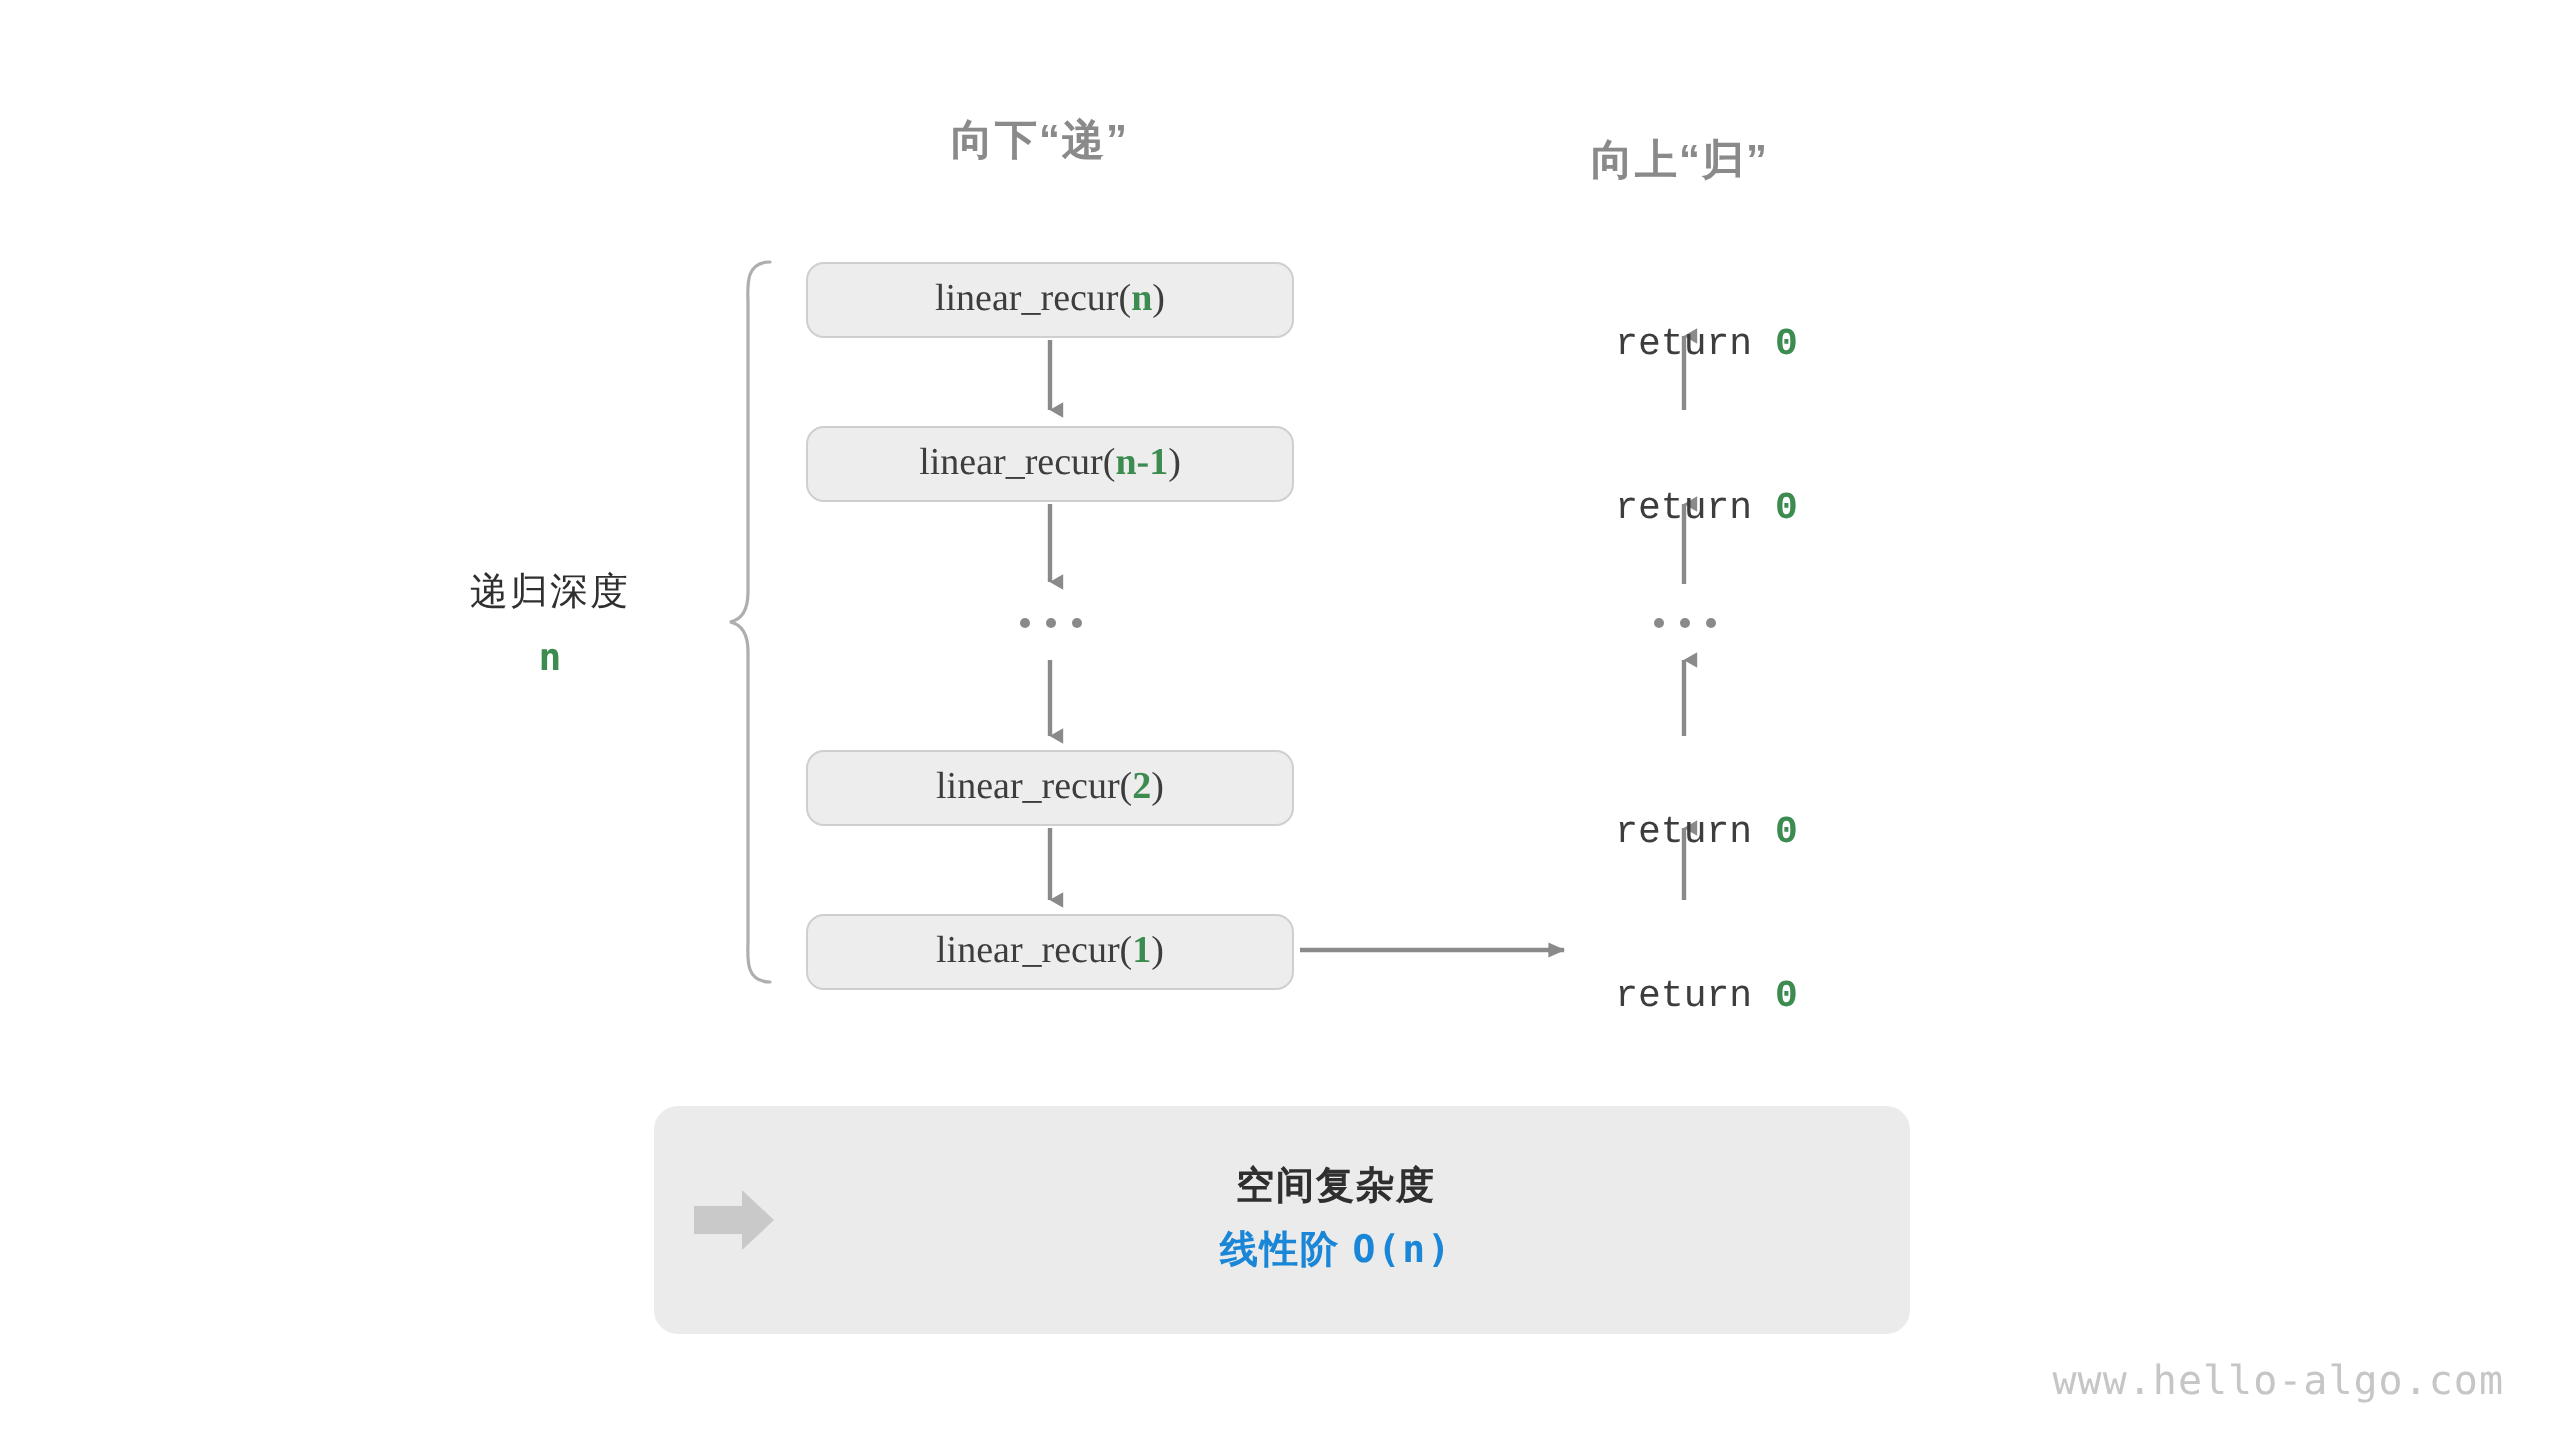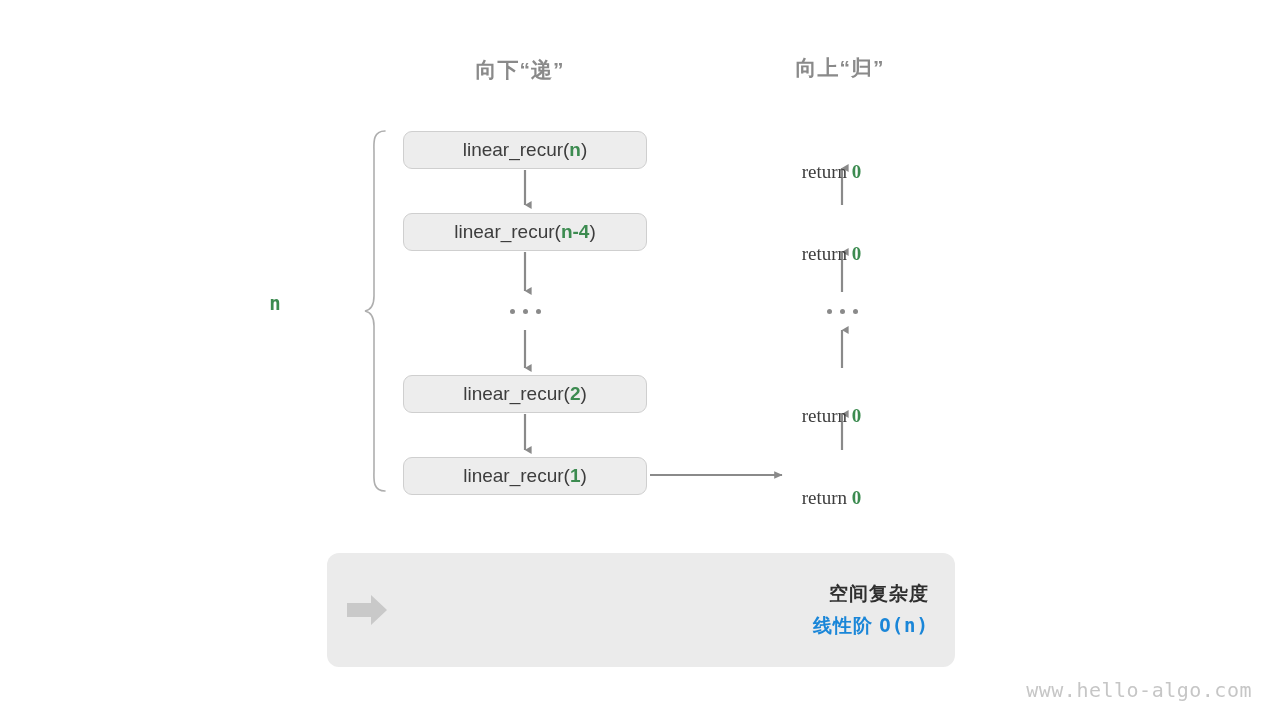--- a/index.html
+++ b/index.html
@@ -23,49 +23,48 @@
   .col-header {
     position: absolute;
     font-size: 21px;
     font-weight: bold;
     color: #8a8a8a;
     letter-spacing: 1px;
     white-space: nowrap;
     text-align: center;
   }
   #header-down { left: 400px; top: 56px; width: 240px; }
-  #header-up   { left: 720px; top: 54px; width: 240px; }
+  #header-up   { left: 720px; top: 66px; width: 240px; }
 
   
   .call-box {
     position: absolute;
     left: 403px;
     width: 244px;
     height: 38px;
     box-sizing: border-box;
     background: #ededed;
     border: 1px solid #cfcfcf;
     border-radius: 9px;
     display: flex;
     align-items: center;
     justify-content: center;
-    font-family: Liberation Sans, sans-serif;
+    font-family: Liberation Serif, serif;
     font-size: 19px;
     color: #3d3d3d;
     white-space: pre;
   }
   .call-box .arg { color: #3c8b50; font-weight: bold; }
 
   
   .ret-label {
     position: absolute;
-    left: 702px;
+    left: 762px;
     width: 240px;
-    text-align: center;
-    font-family: Liberation Serif, serif;
+    font-family: Liberation Mono, monospace;
     font-size: 19px;
     color: #3d3d3d;
     white-space: pre;
   }
   .ret-label .zero { color: #3c8b50; font-weight: bold; }
 
   
   .dots {
     position: absolute;
     display: flex;
@@ -161,21 +160,21 @@
     font-family: "DejaVu Sans Mono", "Liberation Mono", monospace;
   }
   #summary-arrow {
     width: 80px;
     display: flex;
     align-items: center;
     justify-content: center;
   }
   #summary-right {
     flex: 1;
-    text-align: right;
+    text-align: center;
     padding-right: 26px;
   }
   #summary-right .title {
     display: block;
     font-size: 19px;
     font-weight: bold;
     color: #2f2f2f;
     letter-spacing: 1px;
     line-height: 30px;
   }
@@ -263,21 +262,21 @@
 
     <g>
       <line x1="650" y1="475" x2="782" y2="475" stroke="#8a8a8a" stroke-width="2.2" marker-end="url(#arrowhead-right)"></line>
     </g>
   </svg>
 
   <div class="call-box" style="top:131px">
     <span>linear_recur(</span><span class="arg">n</span><span>)</span>
   </div>
   <div class="call-box" style="top:213px">
-    <span>linear_recur(</span><span class="arg">n-4</span><span>)</span>
+    <span>linear_recur(</span><span class="arg">n-1</span><span>)</span>
   </div>
   <div class="call-box" style="top:375px">
     <span>linear_recur(</span><span class="arg">2</span><span>)</span>
   </div>
   <div class="call-box" style="top:457px">
     <span>linear_recur(</span><span class="arg">1</span><span>)</span>
   </div>
 
   <div class="dots" style="left:510px; top:309px">
     <i></i>
@@ -298,20 +297,21 @@
     <span>return </span><span class="zero">0</span>
   </div>
 
   <div class="dots" style="left:827px; top:309px">
     <i></i>
     <i></i>
     <i></i>
   </div>
 
   <div id="depth-label">
+    <span class="t1">递归深度</span>
     <span class="t2">n</span>
   </div>
 
 
   <div id="summary-panel">
     <div id="summary-arrow">
       <svg width="44" height="34" viewBox="0 0 44 34" aria-hidden="true">
         <path d="M2,10 L26,10 L26,2 L42,17 L26,32 L26,24 L2,24 Z" fill="#c9c9c9"></path>
       </svg>
     </div>

